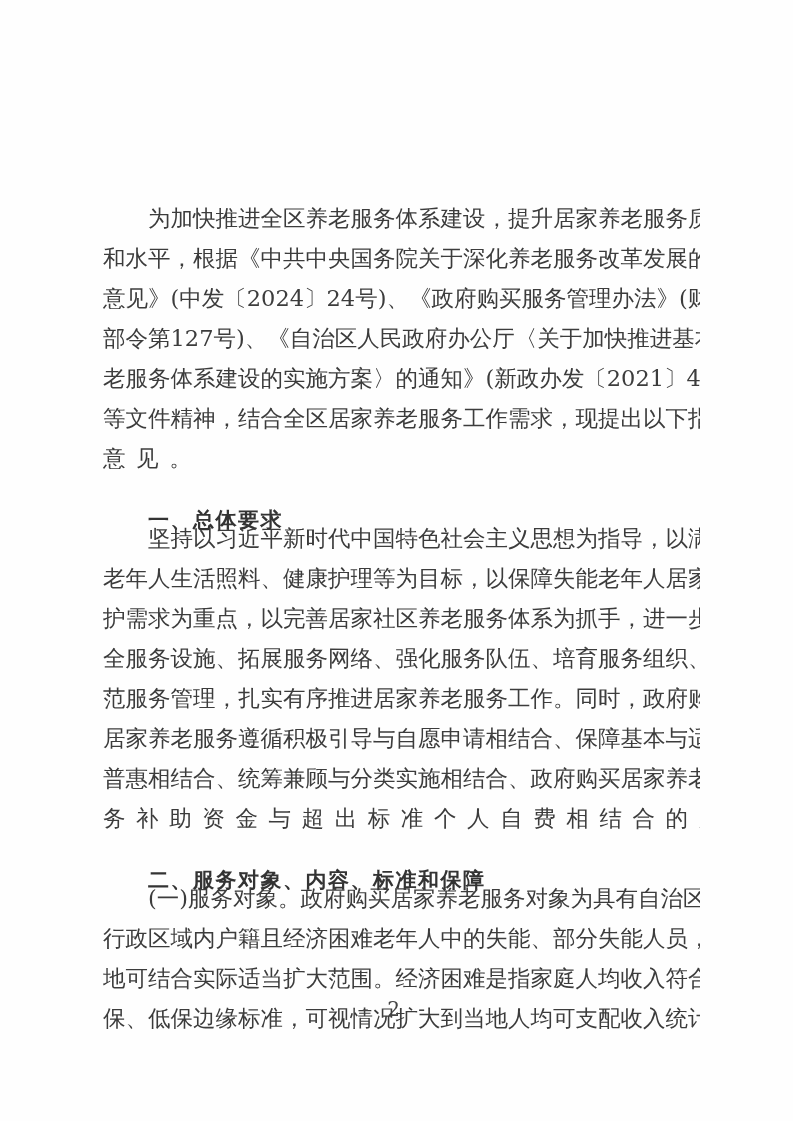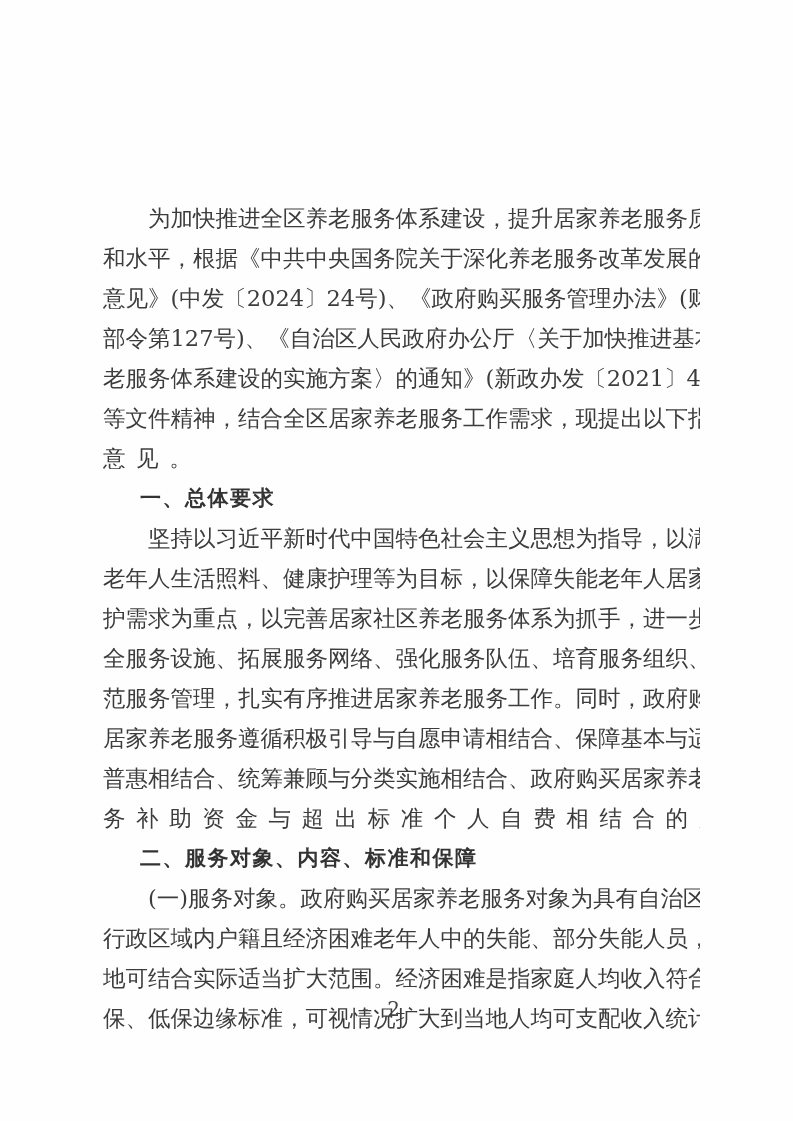--- a/index.html
+++ b/index.html
@@ -13,23 +13,23 @@
   .line {
     position: absolute; left: 103px; width: 597px; height: 40px; line-height: 40px;
     font-family: "DejaVu Serif", "Liberation Serif", serif; font-size: 22.5px; color: #3c3c3c;
     white-space: nowrap; overflow: hidden;
     display: flex; justify-content: space-between;
   }
   .line span.ch { display: inline-block; }
   .line.last { justify-content: flex-start; }
   .line.last span.ch { margin-right: 10.6px; }
   .heading {
-    position: absolute; left: 140px; height: 40px; line-height: 40px;
-    font-family: Liberation Serif, serif; font-weight: bold;
-    font-size: 21px; color: #333; letter-spacing: 1.5px;
+    position: absolute; left: 148px; height: 40px; line-height: 40px;
+    font-family: Liberation Mono, monospace; font-weight: bold;
+    font-size: 21px; color: #333; letter-spacing: 1.5px; margin-top: 24px;
   }
   .pagenum {
     position: absolute; left: 0; width: 793px; top: 997px; text-align: center;
     font-family: "DejaVu Serif", "Liberation Serif", serif; font-size: 20px; color: #444;
     letter-spacing: 6px;
   }
 </style>
 </head>
 <body>
 

